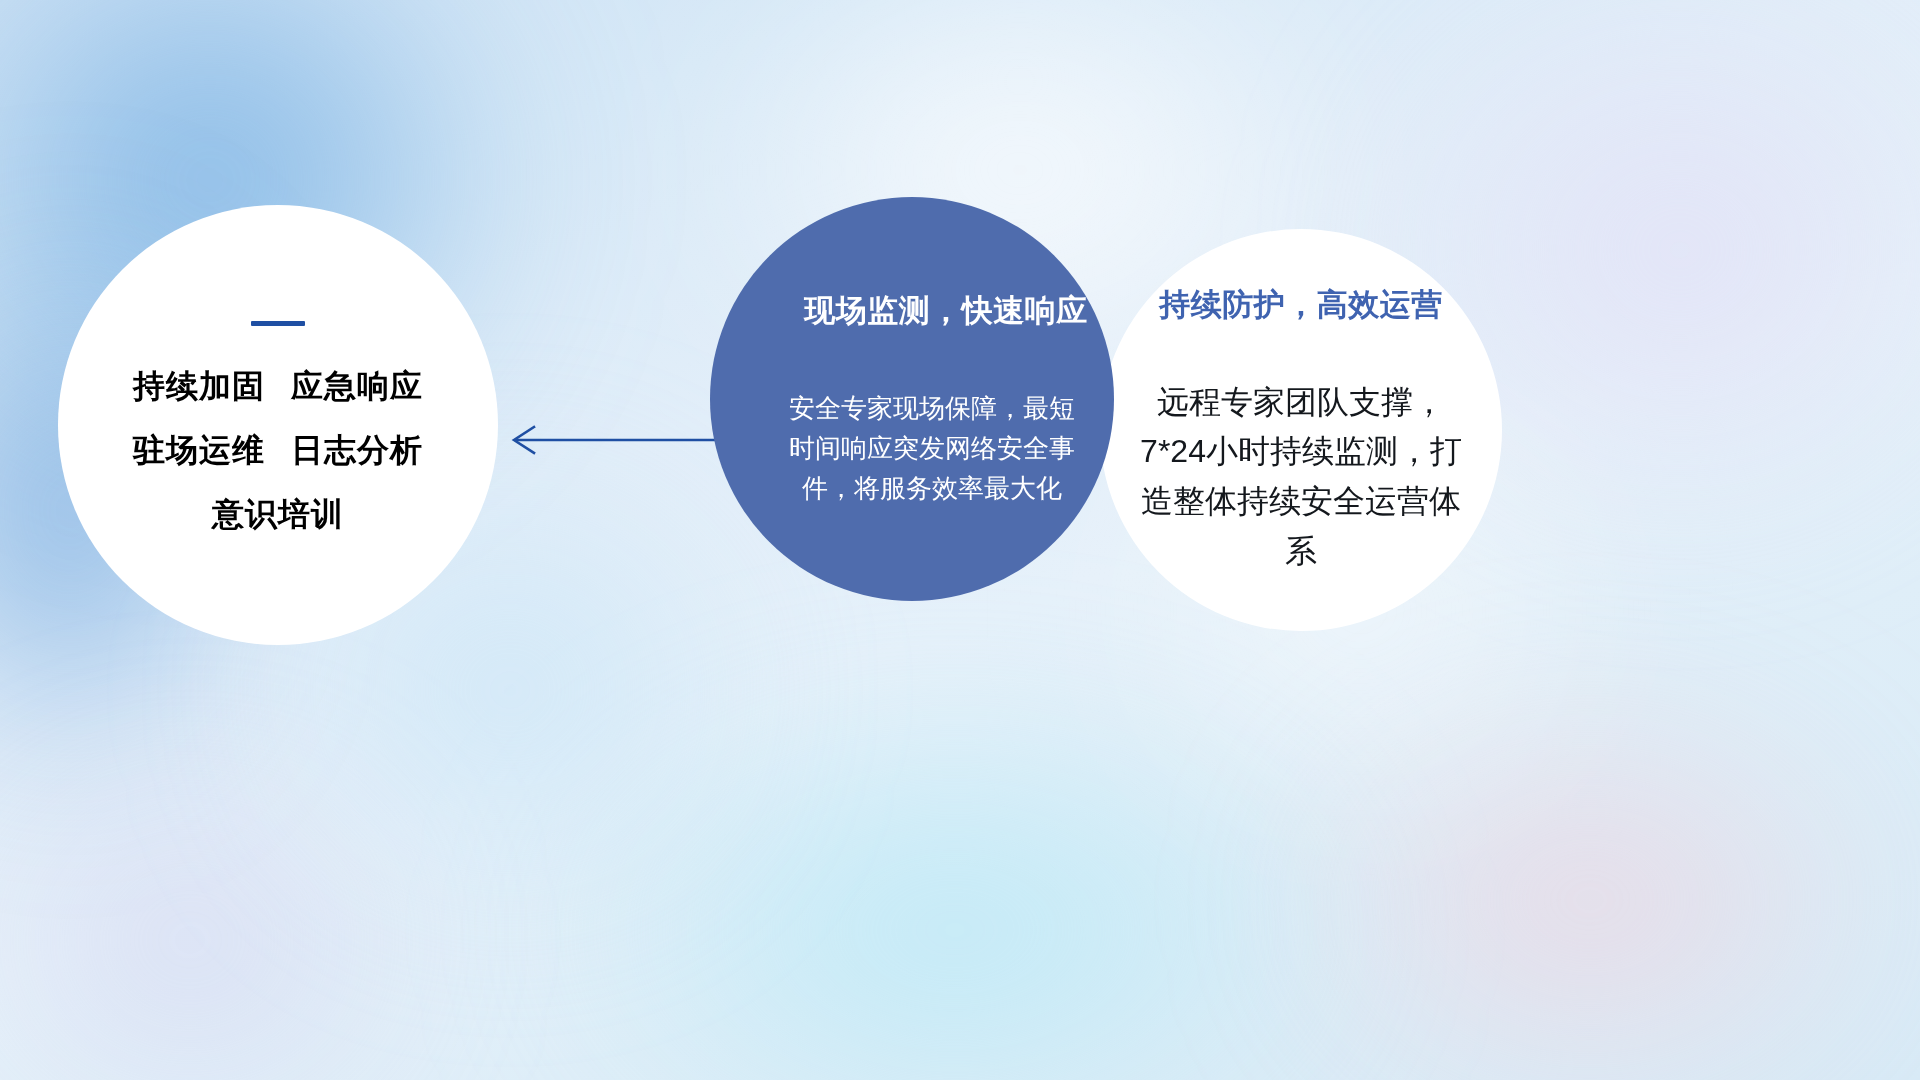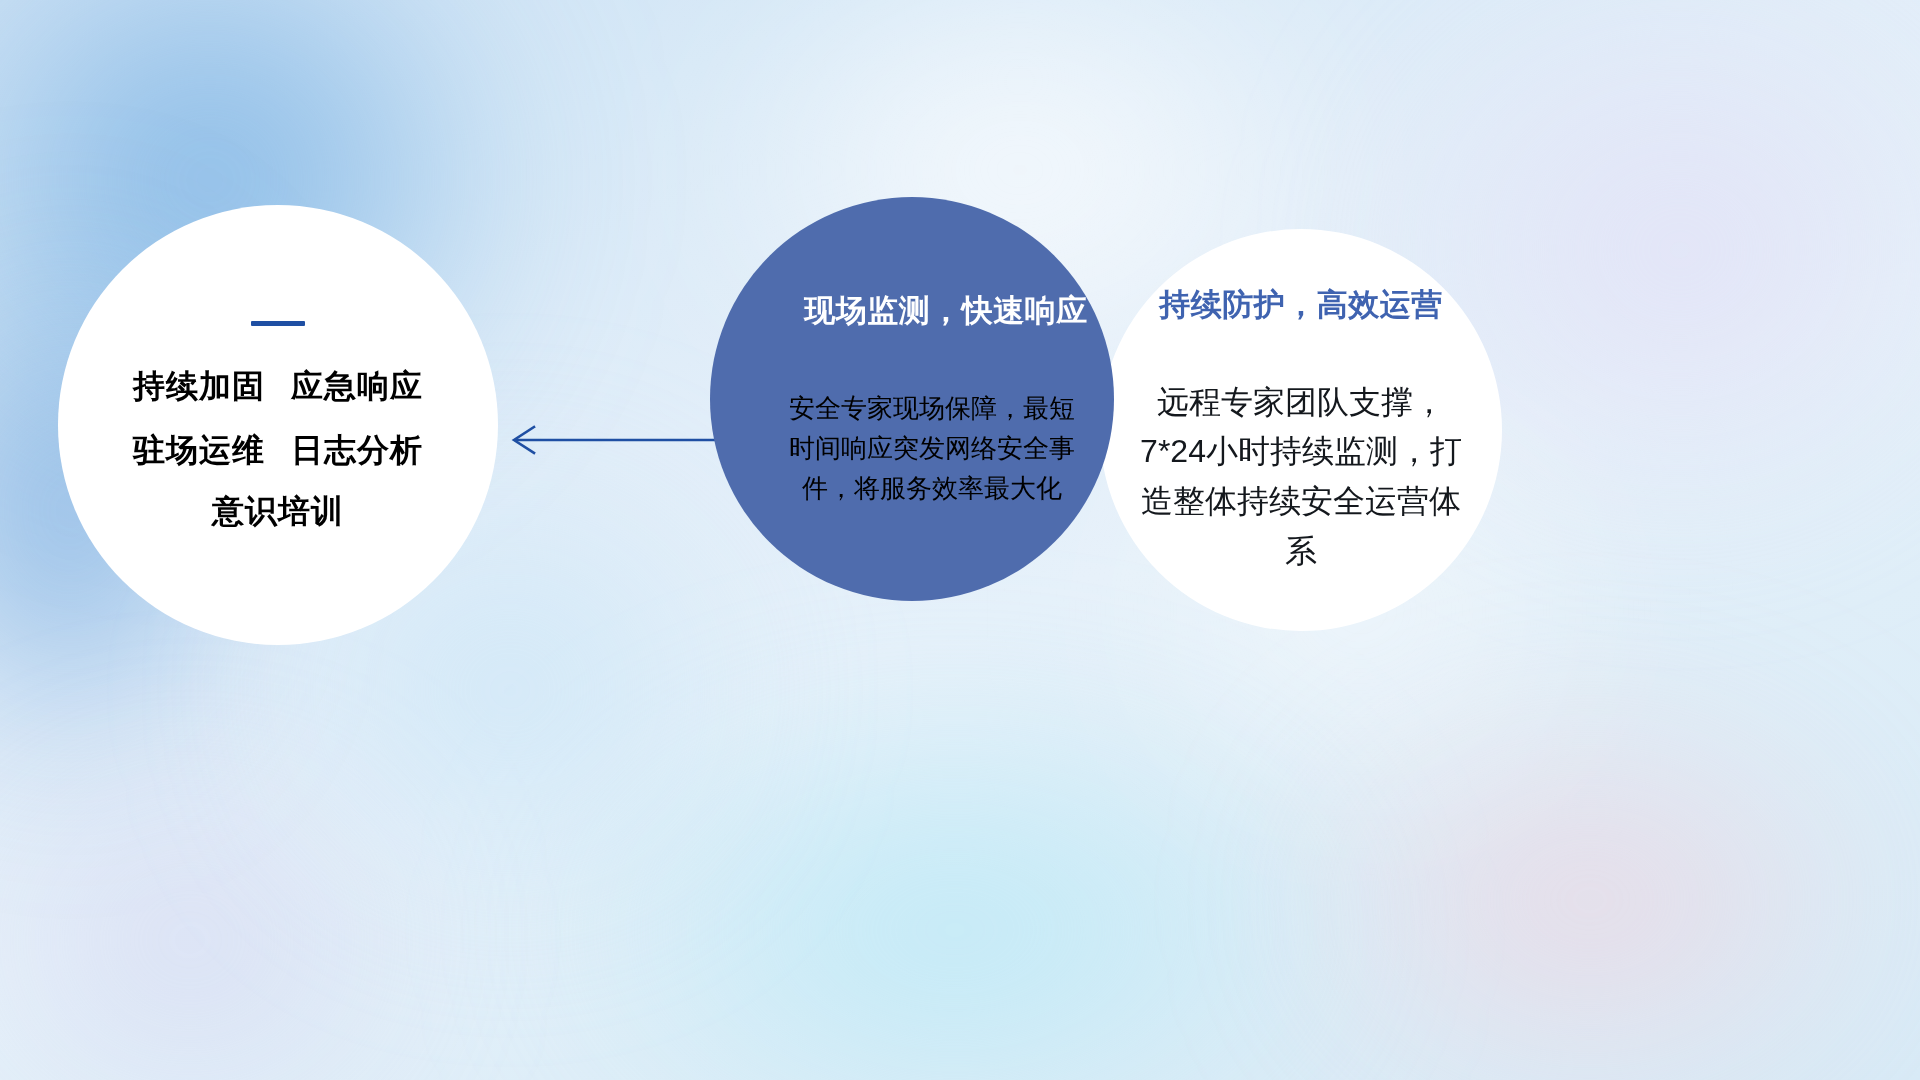--- a/index.html
+++ b/index.html
@@ -124,21 +124,21 @@
   .keyword-row {
     font-size: 32px;
     font-weight: 700;
     color: #000000;
     letter-spacing: 1px;
     line-height: 1.0;
     margin-bottom: 32px;
     white-space: nowrap;
   }
   .keyword-row .gap { display: inline-block; width: 26px; }
-  .keyword-row:last-child { margin-bottom: 0; font-family: Liberation Mono, monospace; }
+  .keyword-row:last-child { margin-bottom: 0; }
 
   
   .circle-mid {
     left: 710px;
     top: 197px;
     width: 404px;
     height: 404px;
     background: #4f6cad;
     padding: 0 22px;
     z-index: 3;
@@ -148,21 +148,21 @@
     font-weight: 700;
     color: #ffffff;
     letter-spacing: 0.5px;
     white-space: nowrap;
     margin-bottom: 56px;
     transform: translateX(34px);
   }
   .mid-body {
     font-size: 26px;
     font-weight: 400;
-    color: #000000;
+    color: #ffffff;
     line-height: 1.55;
     width: 300px;
     transform: translateX(20px);
   }
 
   
   .circle-right {
     left: 1100px;
     top: 230px;
     width: 400px;

